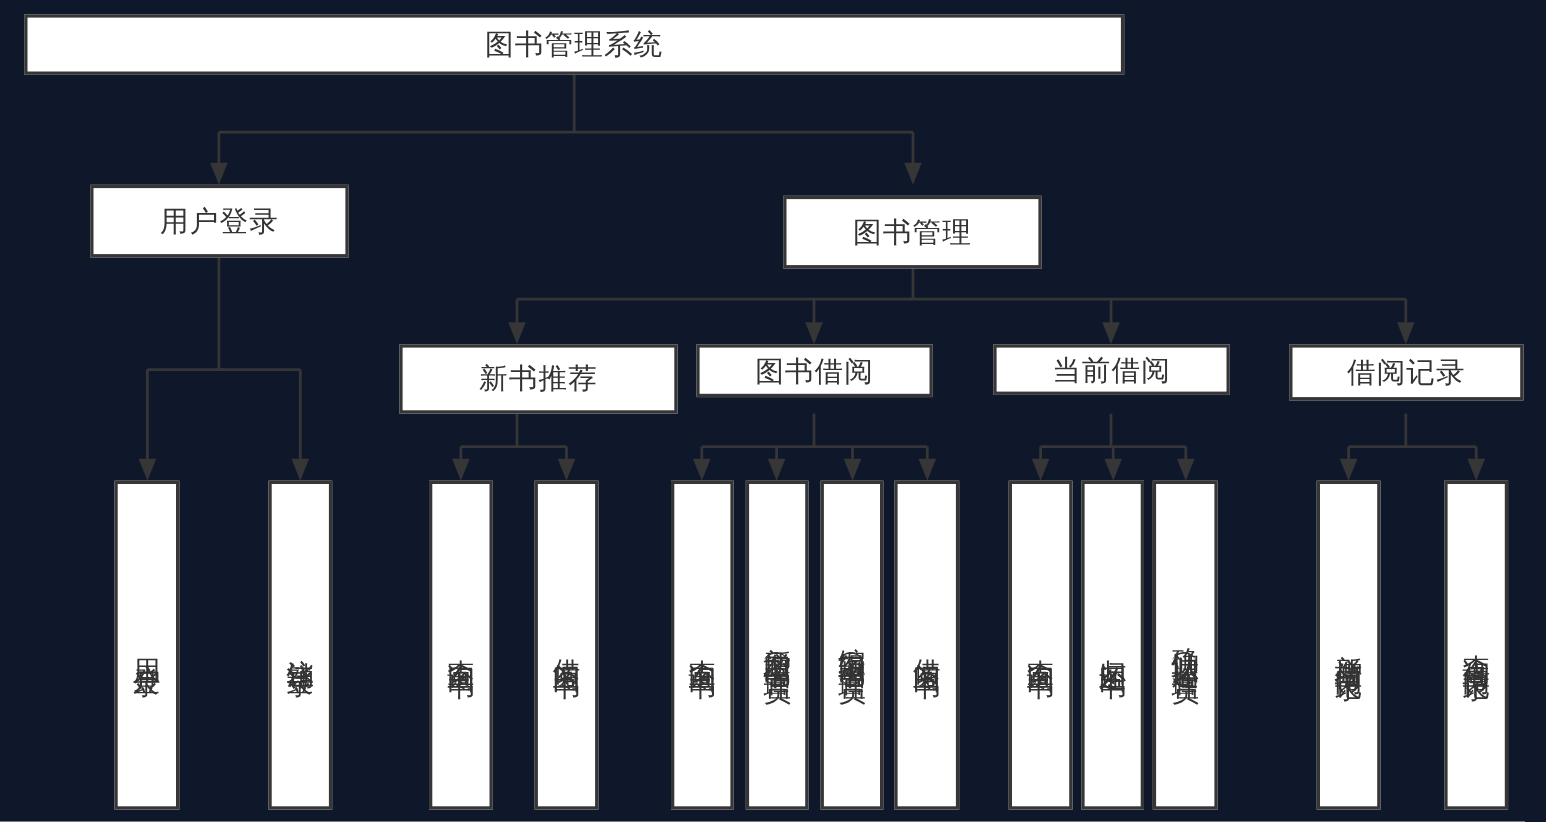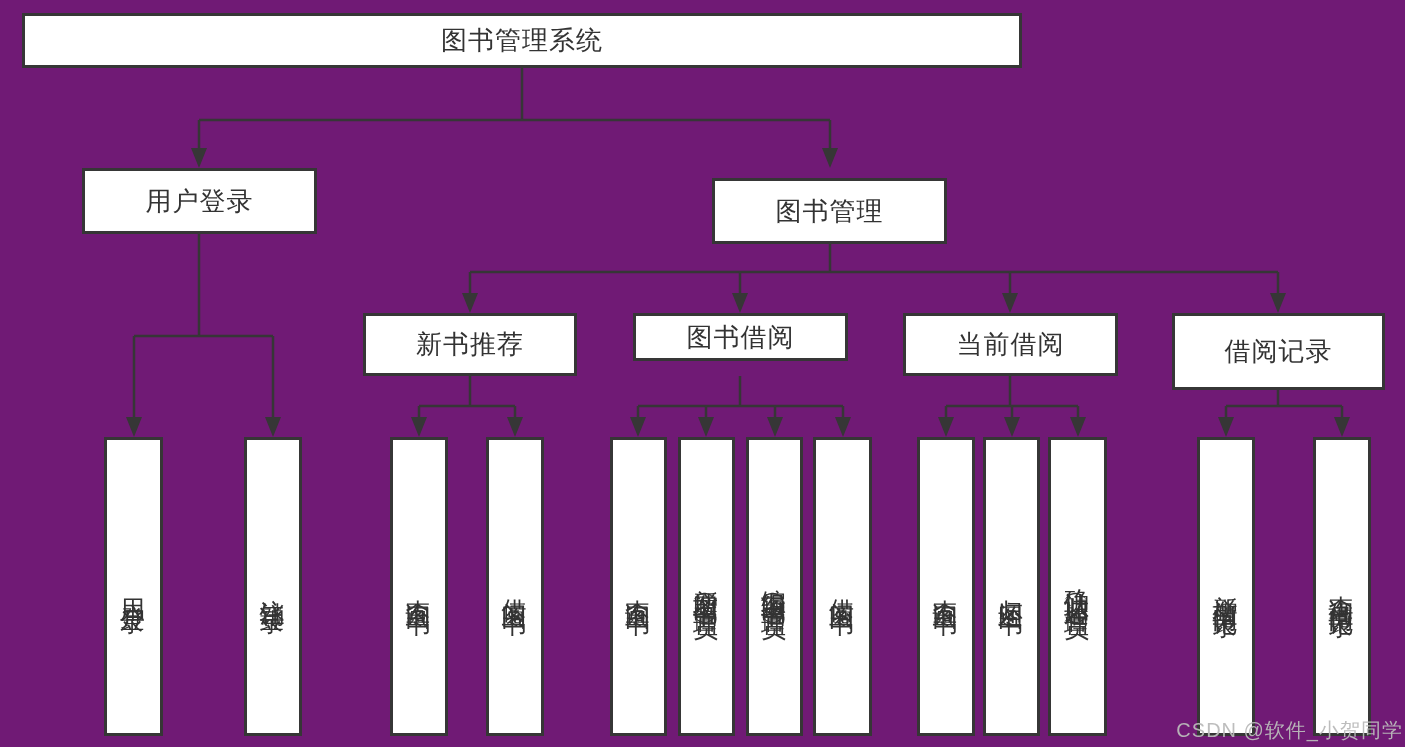--- a/index.html
+++ b/index.html
@@ -1,19 +1,19 @@
 <!DOCTYPE html>
 <html><head>
 <meta charset="utf-8">
 <style>
   html,body{margin:0;padding:0;background:#fff;}
   #stage{
     position:relative;
     width:1405px;height:747px;
-    background:#701a75;
+    background:#0f172a;
     font-family:"Liberation Sans","DejaVu Sans",sans-serif;
     overflow:hidden;
   }
   .node{
     position:absolute;
     background:#ffffff;
     border:3px solid #363636;
     box-sizing:border-box;
     display:flex;
     align-items:center;
@@ -140,30 +140,30 @@
     <span>图书管理系统</span>
   </div>
 
   <div class="node" style="left:82px;top:168px;width:235px;height:66px;">
     <span>用户登录</span>
   </div>
   <div class="node" style="left:712px;top:178px;width:235px;height:66px;">
     <span>图书管理</span>
   </div>
 
-  <div class="node" style="left:363px;top:313px;width:214px;height:63px;">
+  <div class="node" style="left:363px;top:313px;width:253px;height:63px;">
     <span>新书推荐</span>
   </div>
   <div class="node" style="left:633px;top:313px;width:215px;height:48px;">
     <span>图书借阅</span>
   </div>
-  <div class="node" style="left:903px;top:313px;width:215px;height:63px;">
+  <div class="node" style="left:903px;top:313px;width:215px;height:46px;">
     <span>当前借阅</span>
   </div>
-  <div class="node" style="left:1172px;top:313px;width:213px;height:77px;">
+  <div class="node" style="left:1172px;top:313px;width:213px;height:51px;">
     <span>借阅记录</span>
   </div>
 
   <div class="leaf" style="left:104px;width:59px;">
     <span>用户登录</span>
   </div>
   <div class="leaf" style="left:244px;width:58px;">
     <span>注销登录</span>
   </div>
 
@@ -197,15 +197,14 @@
     <span>确认归还（管理员）</span>
   </div>
 
   <div class="leaf" style="left:1197px;width:58px;">
     <span>新增借阅记录</span>
   </div>
   <div class="leaf" style="left:1313px;width:58px;">
     <span>查询借阅记录</span>
   </div>
 
-  <div class="watermark">CSDN @软件_小贺同学</div>
 
 </div>
 
 </body></html>

